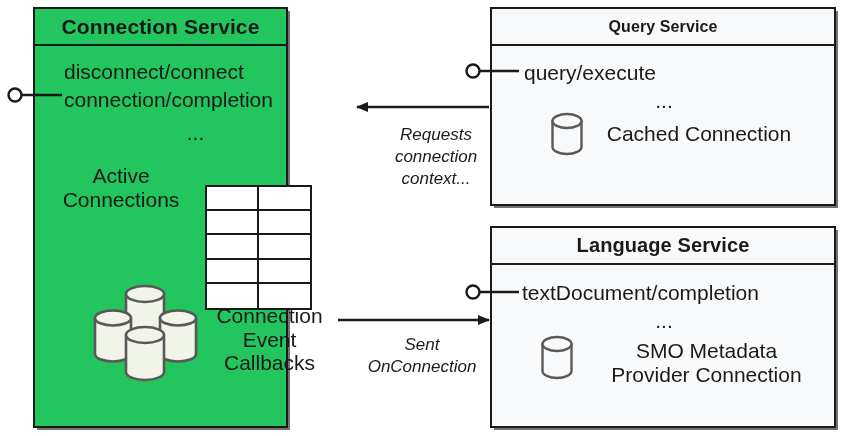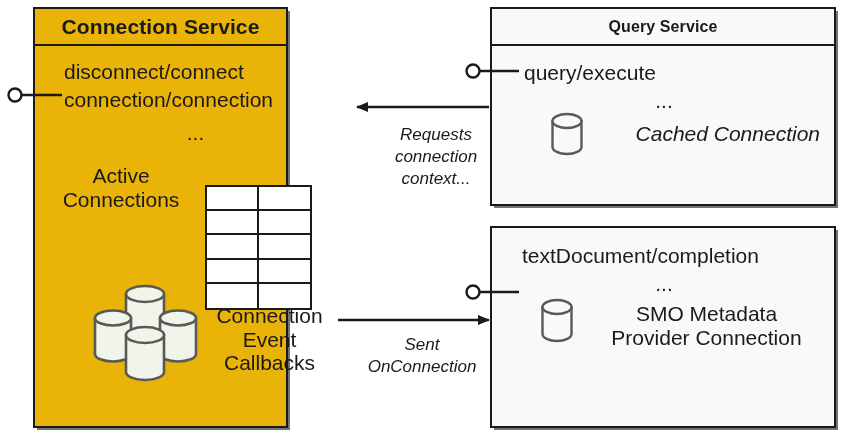--- a/index.html
+++ b/index.html
@@ -44,21 +44,21 @@
     box-sizing: border-box;
     width: 100%;
   }
 
   
   #connection-service {
     left: 33px;
     top: 7px;
     width: 255px;
     height: 421px;
-    background: #eab308;
+    background: #22c55e;
   }
   #connection-service .titlebar {
     height: 37px;
     font-size: 21px;
   }
   #connection-service .body { height: calc(100% - 37px); }
 
   
   #query-service {
     left: 490px;
@@ -108,21 +108,21 @@
   }
 
   #cs-endpoint-connect { left: 29px; top: 15px; }
   #cs-endpoint-disconnect { left: 29px; top: 43px; }
   #cs-ellipsis { left: 0; width: 321px; top: 76px; }
   #cs-active-label { left: 16px; top: 118px; width: 140px; }
   #cs-callbacks-label { left: 152px; top: 258px; width: 165px; }
 
   #qs-endpoint { left: 32px; top: 16px; }
   #qs-ellipsis { left: 0; width: 344px; top: 44px; }
-  #qs-cached-label { left: 98px; top: 76px; width: 230px; text-align: right; font-style: italic; }
+  #qs-cached-label { left: 92px; top: 76px; width: 230px; text-align: center; }
 
   #ls-endpoint { left: 30px; top: 17px; }
   #ls-ellipsis { left: 0; width: 344px; top: 45px; }
   #ls-smo-label { left: 92px; top: 74px; width: 245px; text-align: center; }
 
   
   .cyl-cluster {
     position: absolute;
     left: 50px;
     top: 231px;
@@ -181,21 +181,21 @@
 </head>
 <body>
 
 <div id="canvas">
 
   <div class="component" id="connection-service">
     <div class="titlebar">Connection Service</div>
     <div class="body">
 
       <div class="endpoint" id="cs-endpoint-connect">disconnect/connect</div>
-      <div class="endpoint" id="cs-endpoint-disconnect">connection/connection</div>
+      <div class="endpoint" id="cs-endpoint-disconnect">connection/completion</div>
       <div class="ellipsis" id="cs-ellipsis">...</div>
 
       <div class="caption" id="cs-active-label">
         <div>Active</div>
         <div>Connections</div>
       </div>
 
       <div class="cyl-cluster">
         <svg width="125" height="108" viewBox="0 0 125 108" xmlns="http://www.w3.org/2000/svg">
           <g fill="#f1f4e8" stroke="#595959" stroke-width="2.6" stroke-linejoin="round">
@@ -252,20 +252,21 @@
           </g>
         </svg>
       </div>
 
       <div class="caption" id="qs-cached-label">Cached Connection</div>
 
     </div>
   </div>
 
   <div class="component" id="language-service">
+    <div class="titlebar">Language Service</div>
     <div class="body">
 
       <div class="endpoint" id="ls-endpoint">textDocument/completion</div>
       <div class="ellipsis" id="ls-ellipsis">...</div>
 
       <div class="cyl-single" id="ls-cylinder">
         <svg width="34" height="46" viewBox="0 0 34 46" xmlns="http://www.w3.org/2000/svg">
           <g fill="#f8f9fb" stroke="#595959" stroke-width="2.4" stroke-linejoin="round">
             <path d="M2.5 9 L2.5 36 A14.5 7 0 0 0 31.5 36 L31.5 9 Z"></path>
             <ellipse cx="17" cy="9" rx="14.5" ry="7"></ellipse>

